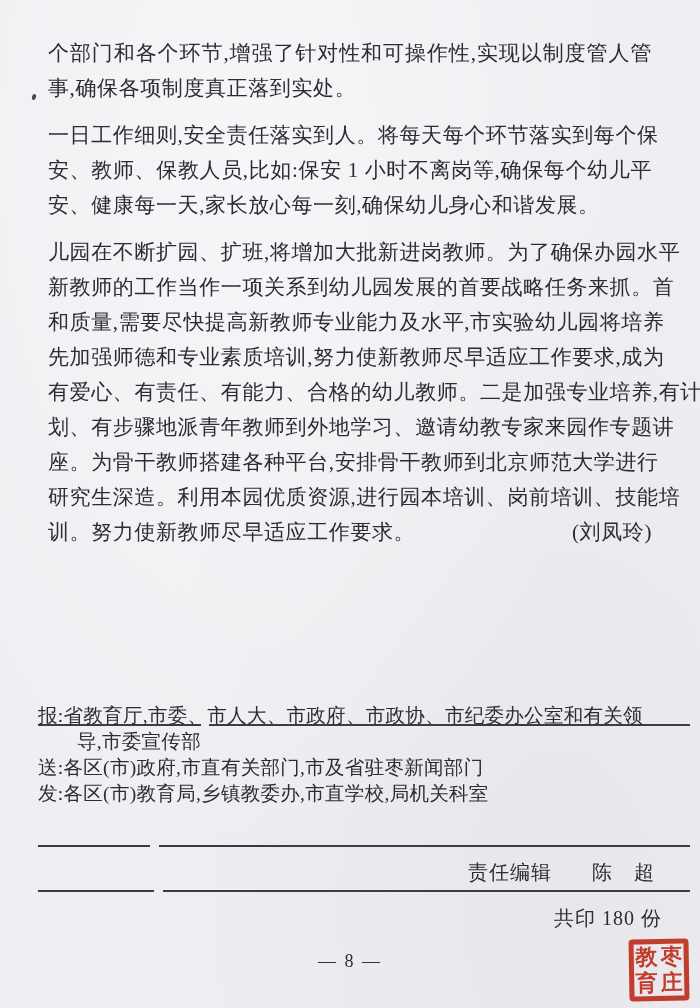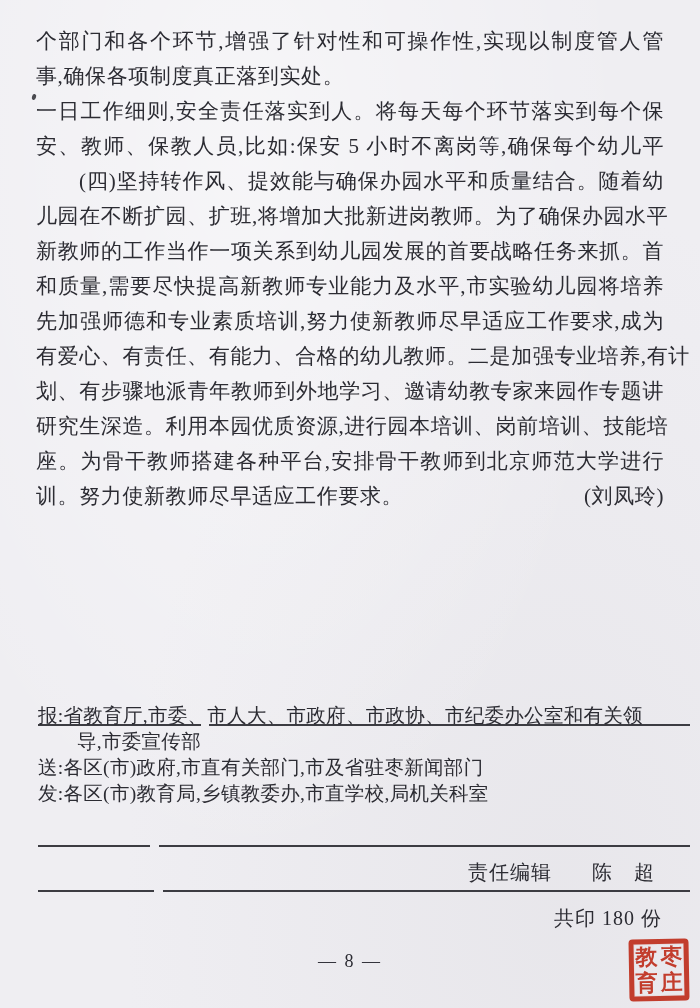--- a/index.html
+++ b/index.html
@@ -18,21 +18,21 @@
     overflow: hidden;
   }
 
   
   .body-text {
     position: absolute;
     top: 24px;
     left: 36px;
     width: 628px;
   }
-  .paragraph { margin: 0; }
+  .paragraph { margin: 12px; }
   .line {
     height: 35px;
     line-height: 35px;
     font-size: 21px;
     letter-spacing: 0.6px;
     text-align: justify;
     text-align-last: justify;
     white-space: nowrap;
   }
   .line.last {
@@ -157,32 +157,32 @@
 
   <div class="ink-speck"></div>
 
   <div class="body-text">
       <div class="paragraph">
         <div class="line">个部门和各个环节,增强了针对性和可操作性,实现以制度管人管</div>
         <div class="line last">事,确保各项制度真正落到实处。</div>
       </div>
       <div class="paragraph">
         <div class="line">一日工作细则,安全责任落实到人。将每天每个环节落实到每个保</div>
-        <div class="line">安、教师、保教人员,比如:保安 5 小时不离岗等,确保每个幼儿平</div>
+        <div class="line">安、教师、保教人员,比如:保安 1 小时不离岗等,确保每个幼儿平</div>
+        <div class="line last">安、健康每一天,家长放心每一刻,确保幼儿身心和谐发展。</div>
       </div>
       <div class="paragraph">
-        <div class="line indent">(四)坚持转作风、提效能与确保办园水平和质量结合。随着幼</div>
         <div class="line">儿园在不断扩园、扩班,将增加大批新进岗教师。为了确保办园水平</div>
         <div class="line">新教师的工作当作一项关系到幼儿园发展的首要战略任务来抓。首</div>
         <div class="line">和质量,需要尽快提高新教师专业能力及水平,市实验幼儿园将培养</div>
         <div class="line">先加强师德和专业素质培训,努力使新教师尽早适应工作要求,成为</div>
         <div class="line">有爱心、有责任、有能力、合格的幼儿教师。二是加强专业培养,有计</div>
         <div class="line">划、有步骤地派青年教师到外地学习、邀请幼教专家来园作专题讲</div>
+        <div class="line">座。为骨干教师搭建各种平台,安排骨干教师到北京师范大学进行</div>
         <div class="line">研究生深造。利用本园优质资源,进行园本培训、岗前培训、技能培</div>
-        <div class="line">座。为骨干教师搭建各种平台,安排骨干教师到北京师范大学进行</div>
         <div class="line last with-sig">
           <span>训。努力使新教师尽早适应工作要求。</span>
           <span>(刘凤玲)</span>
         </div>
       </div>
     </div>
 
   <div class="rule rule-top"></div>
 
   <div class="distribution">

